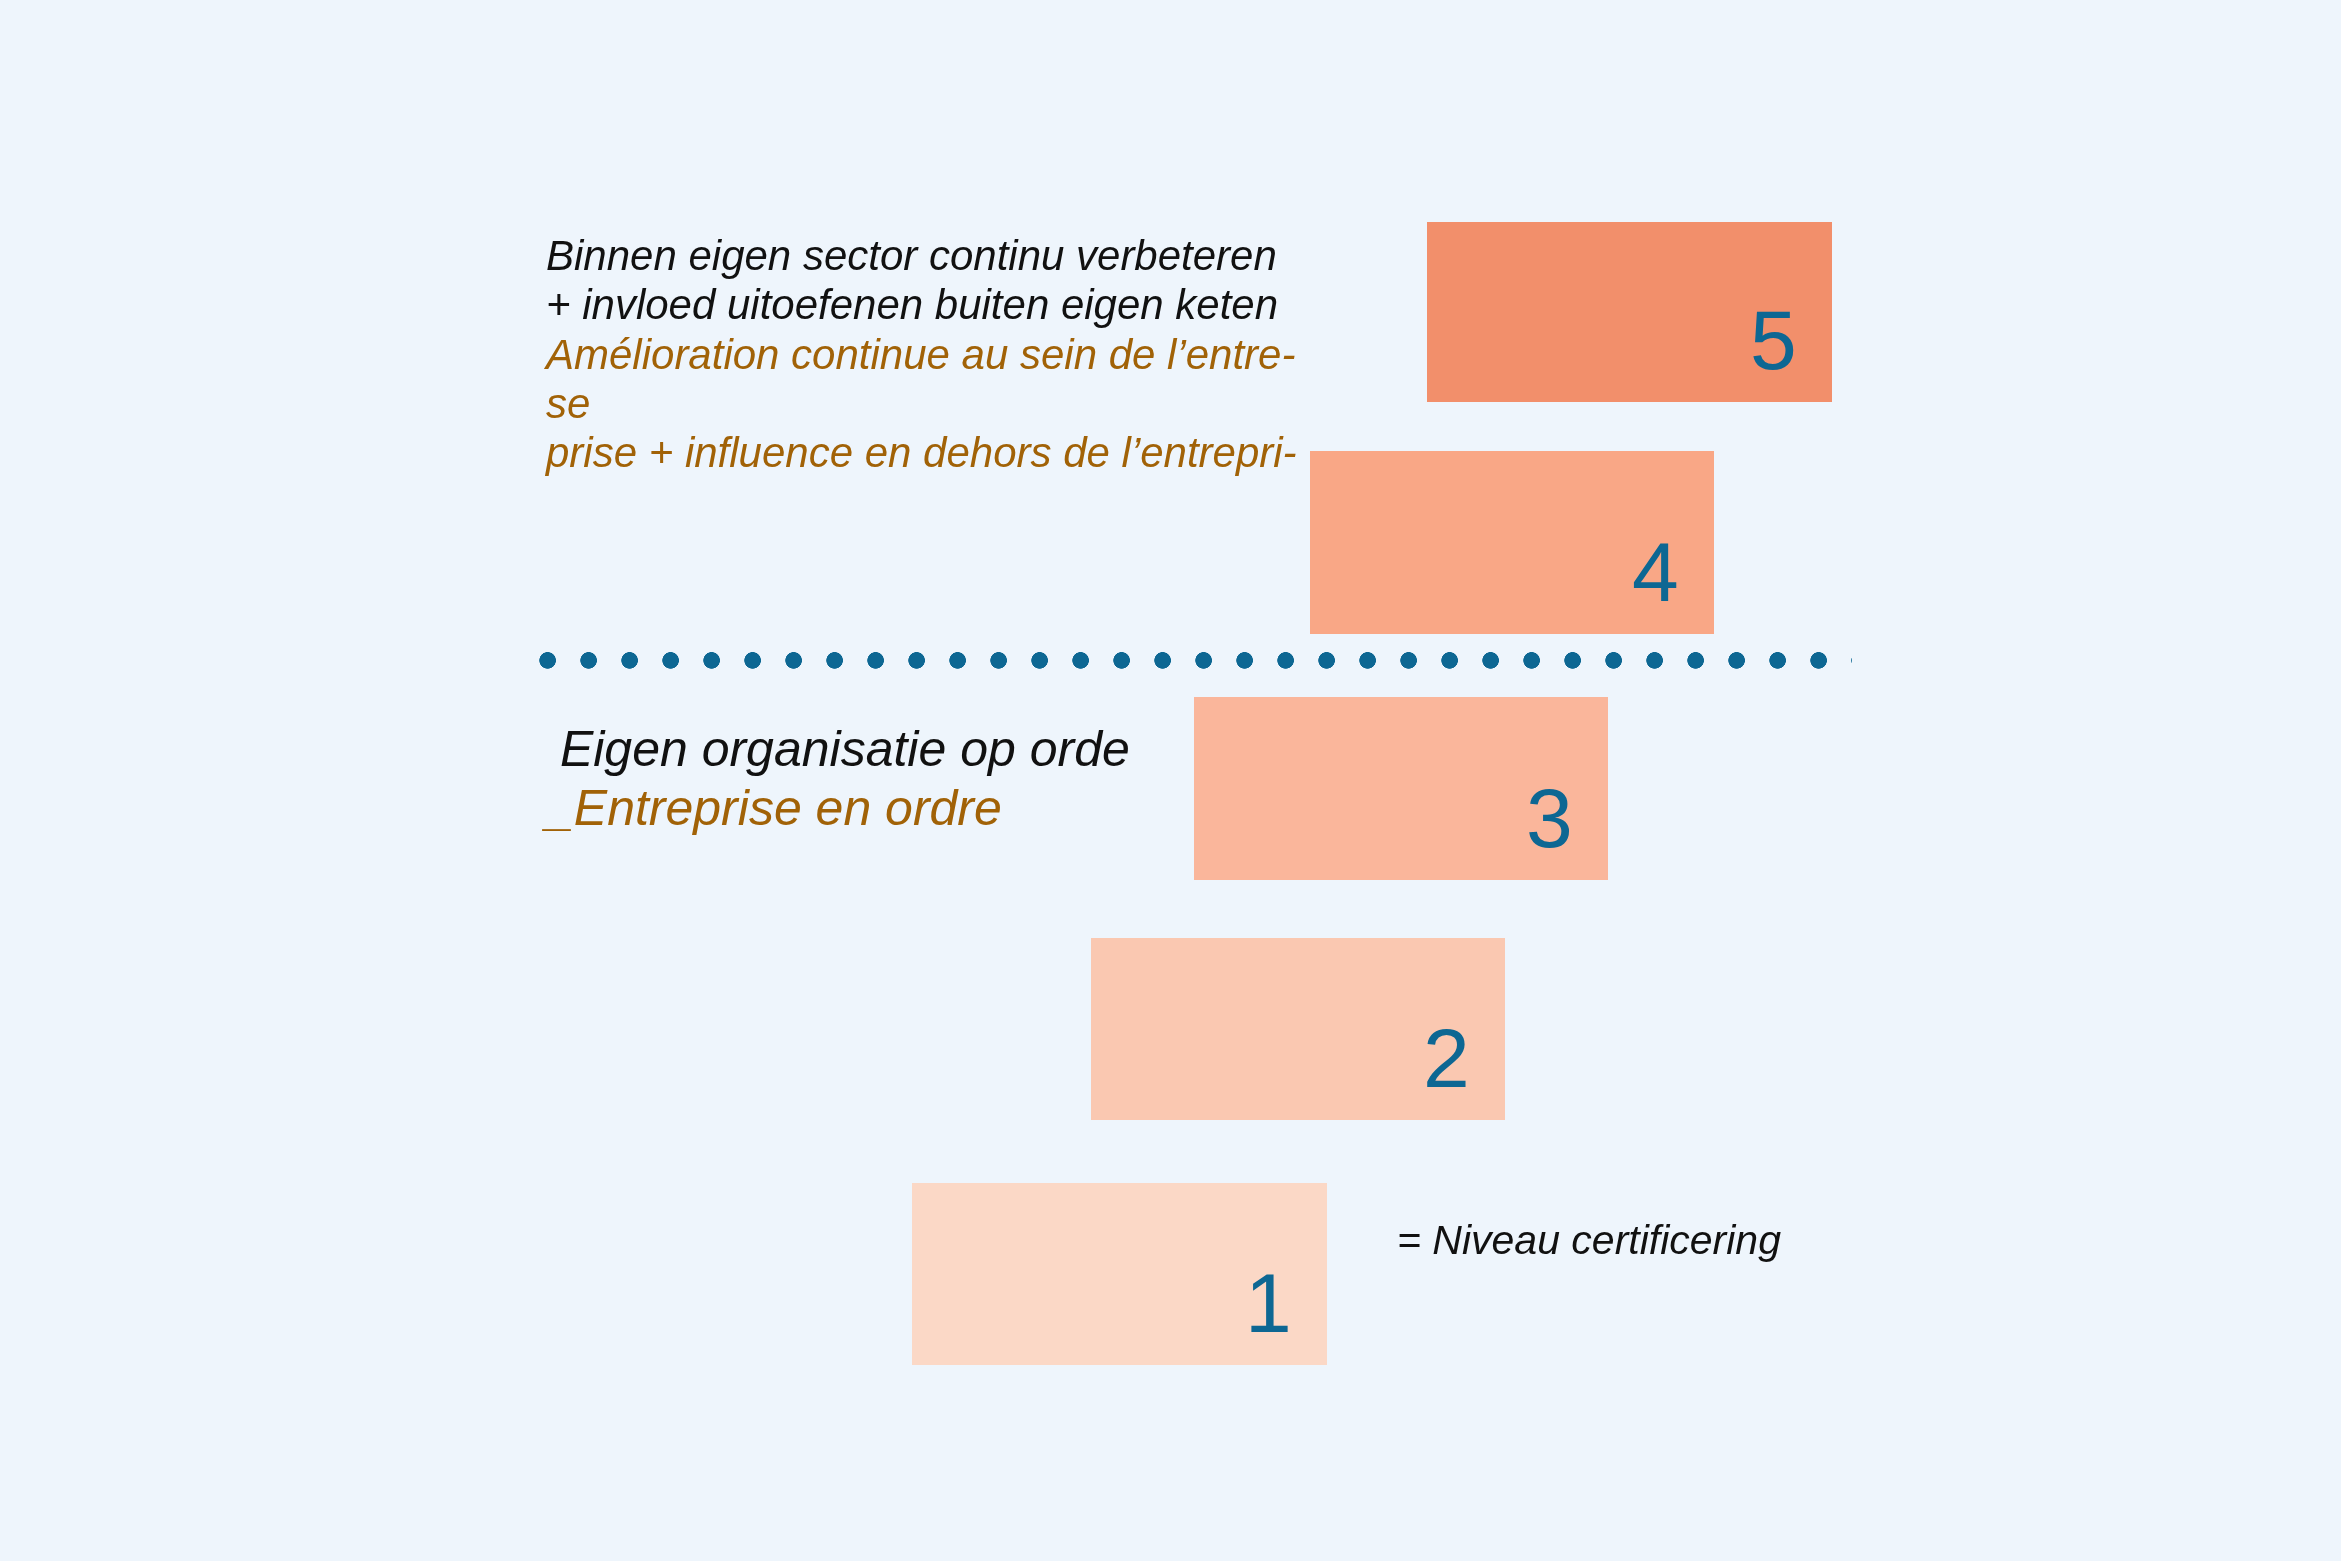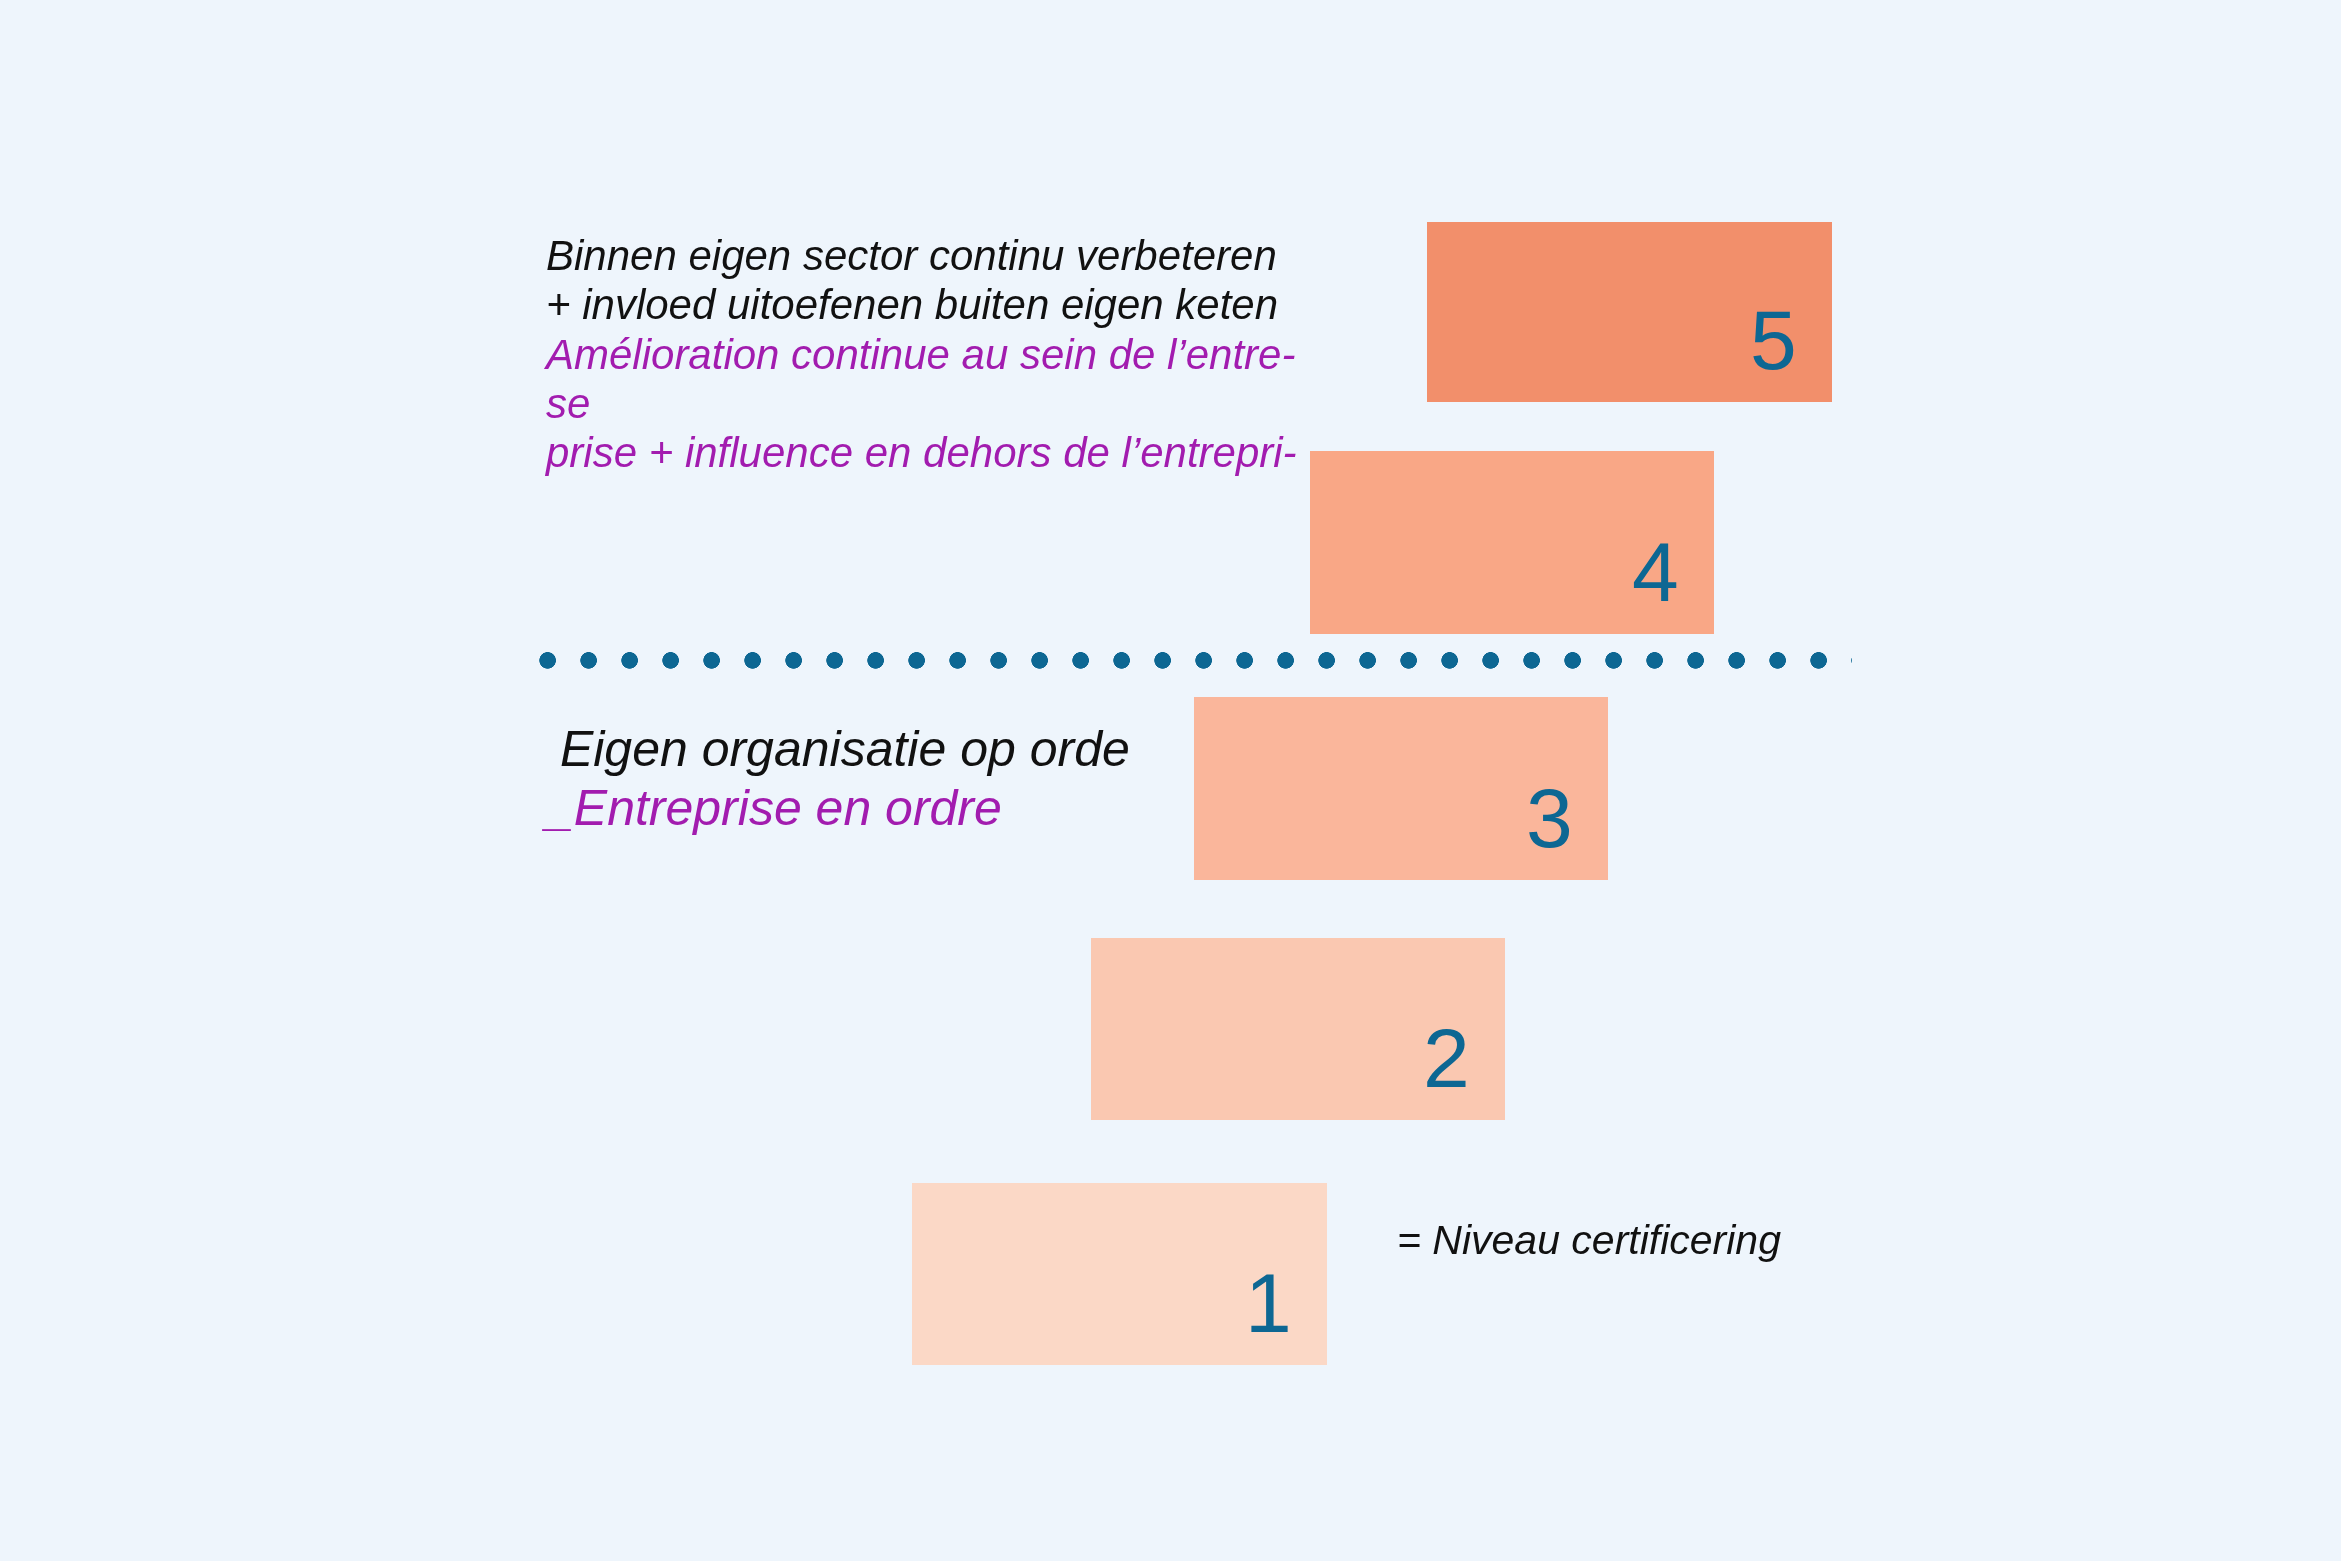--- a/index.html
+++ b/index.html
@@ -57,21 +57,21 @@
   }
 
   
   .textblock {
     position: absolute;
     font-family: "Liberation Sans", sans-serif;
     font-style: italic;
     line-height: 1.175;
   }
   .line-nl { color: #111111; display: block; white-space: pre; }
-  .line-fr { color: #a21caf; display: block; white-space: pre; }
+  .line-fr { color: #a16207; display: block; white-space: pre; }
 
   #label-top {
     left: 546px;
     top: 223px;
     width: 781px;
     font-size: 42px;
     margin-top: 8px;
   }
 
   #label-mid {

